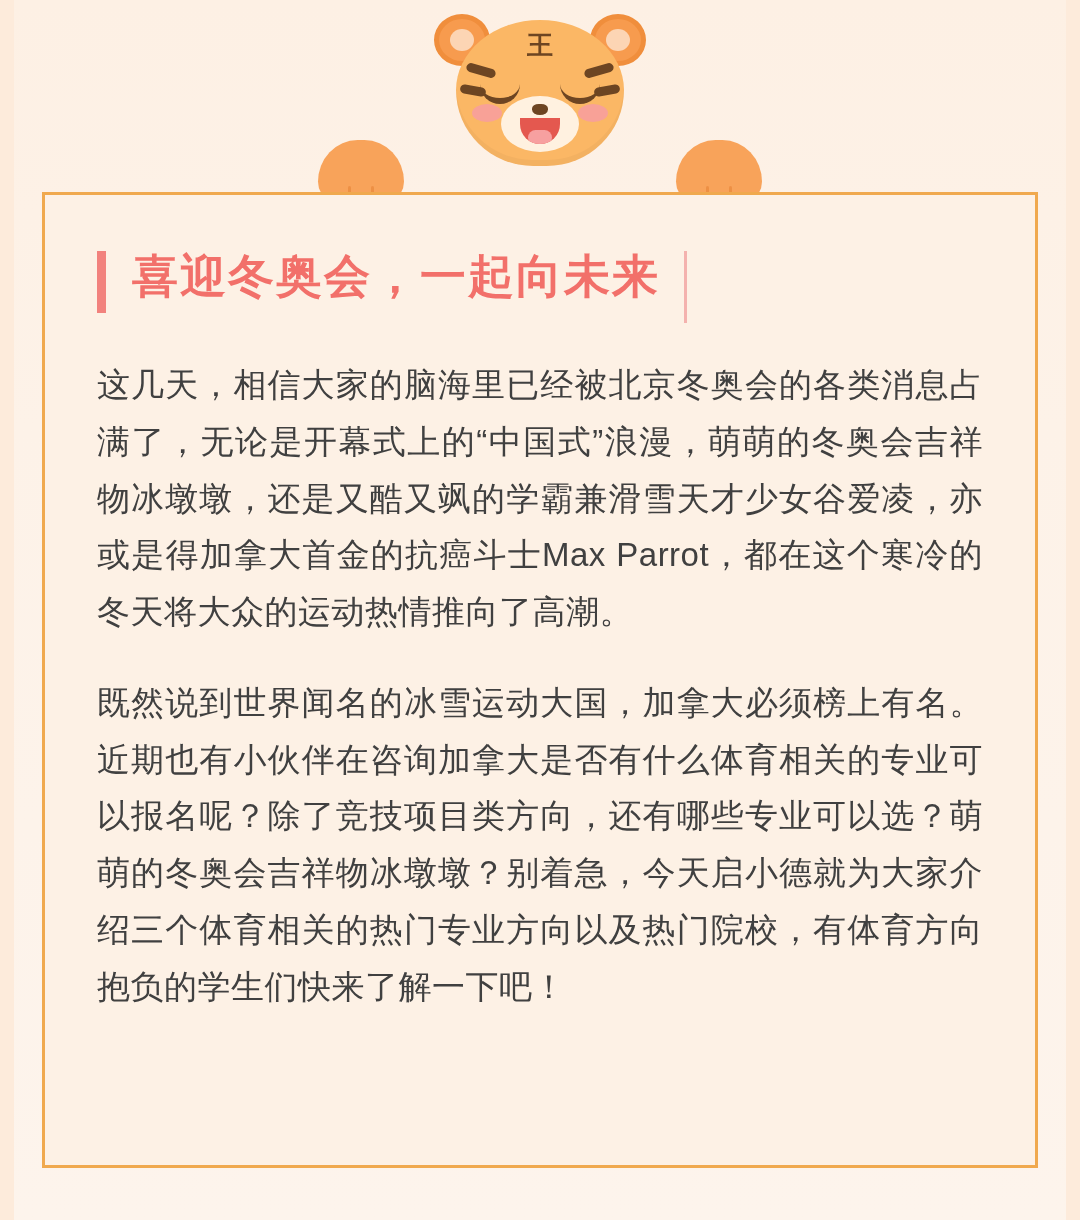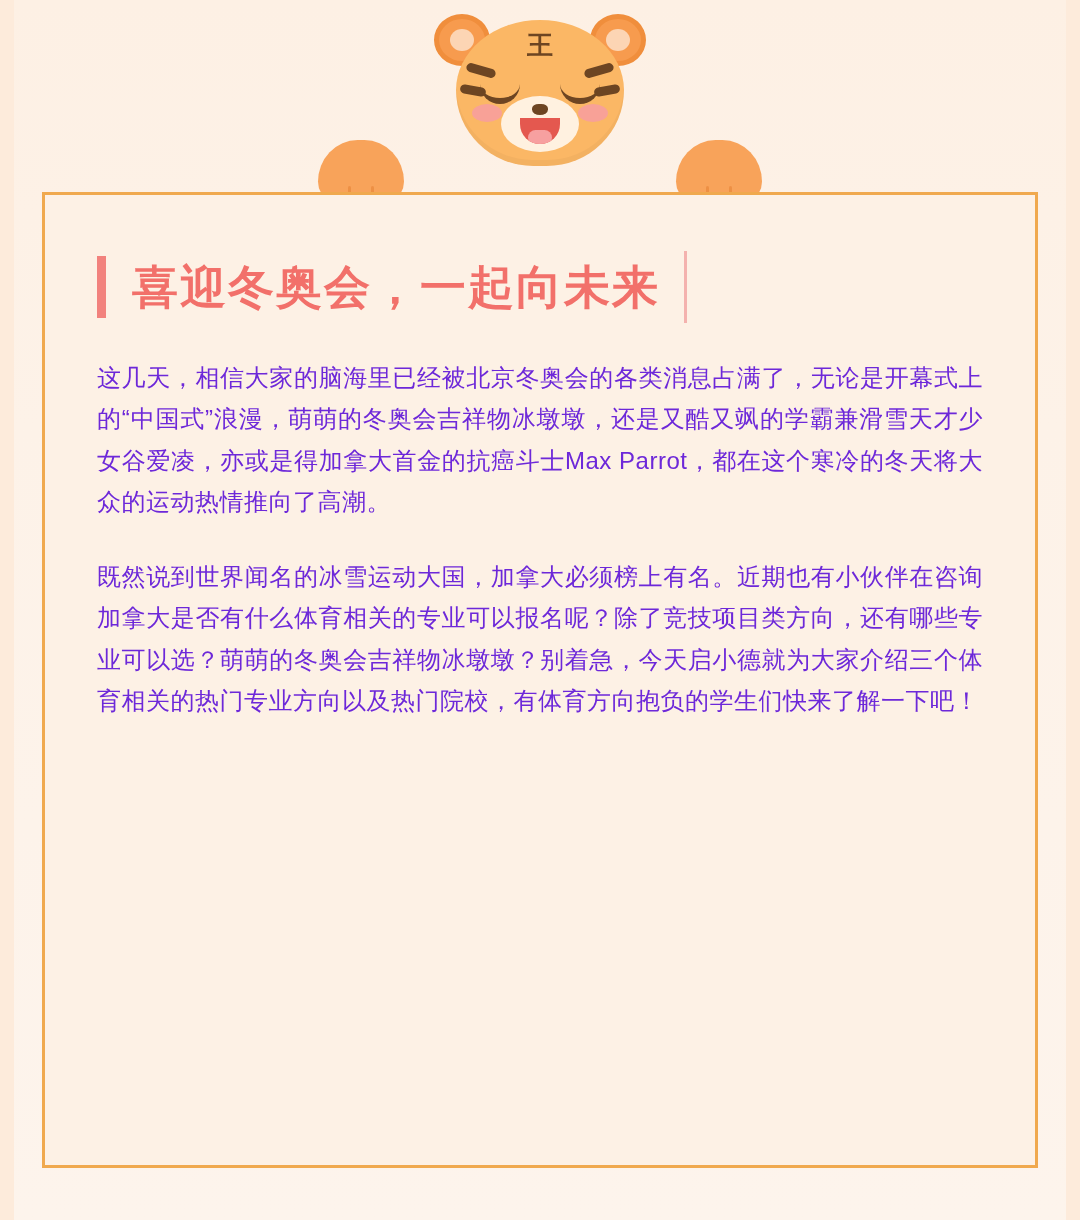--- a/index.html
+++ b/index.html
@@ -201,21 +201,20 @@
     width: 996px;
     height: 976px;
     box-sizing: border-box;
     border: 3px solid #f0a94e;
     background: #fdf1e5;
     padding: 50px 52px 0 52px;
   }
 
   .title-row {
     display: flex;
-    align-items: center;
     margin: 6px 0 34px 0;
   }
   .title-bar {
     width: 9px;
     height: 62px;
     background: #f2827d;
     margin-right: 26px;
     flex: 0 0 auto;
   }
   .title-text {
@@ -228,23 +227,23 @@
   }
   .title-bar-right {
     width: 3px;
     height: 72px;
     background: #f4b2ae;
     margin-left: 24px;
     flex: 0 0 auto;
   }
 
   .para {
-    font-size: 24px;
+    font-size: 33px;
     line-height: 1.72;
-    color: #6d28d9;
+    color: #404040;
     letter-spacing: 0.5px;
     margin: 0 0 34px 0;
     text-align: justify;
     font-family: "Liberation Sans", "DejaVu Sans", sans-serif;
   }
   .para:last-child { margin-bottom: 0; }
 </style>
 </head>
 <body>
 

